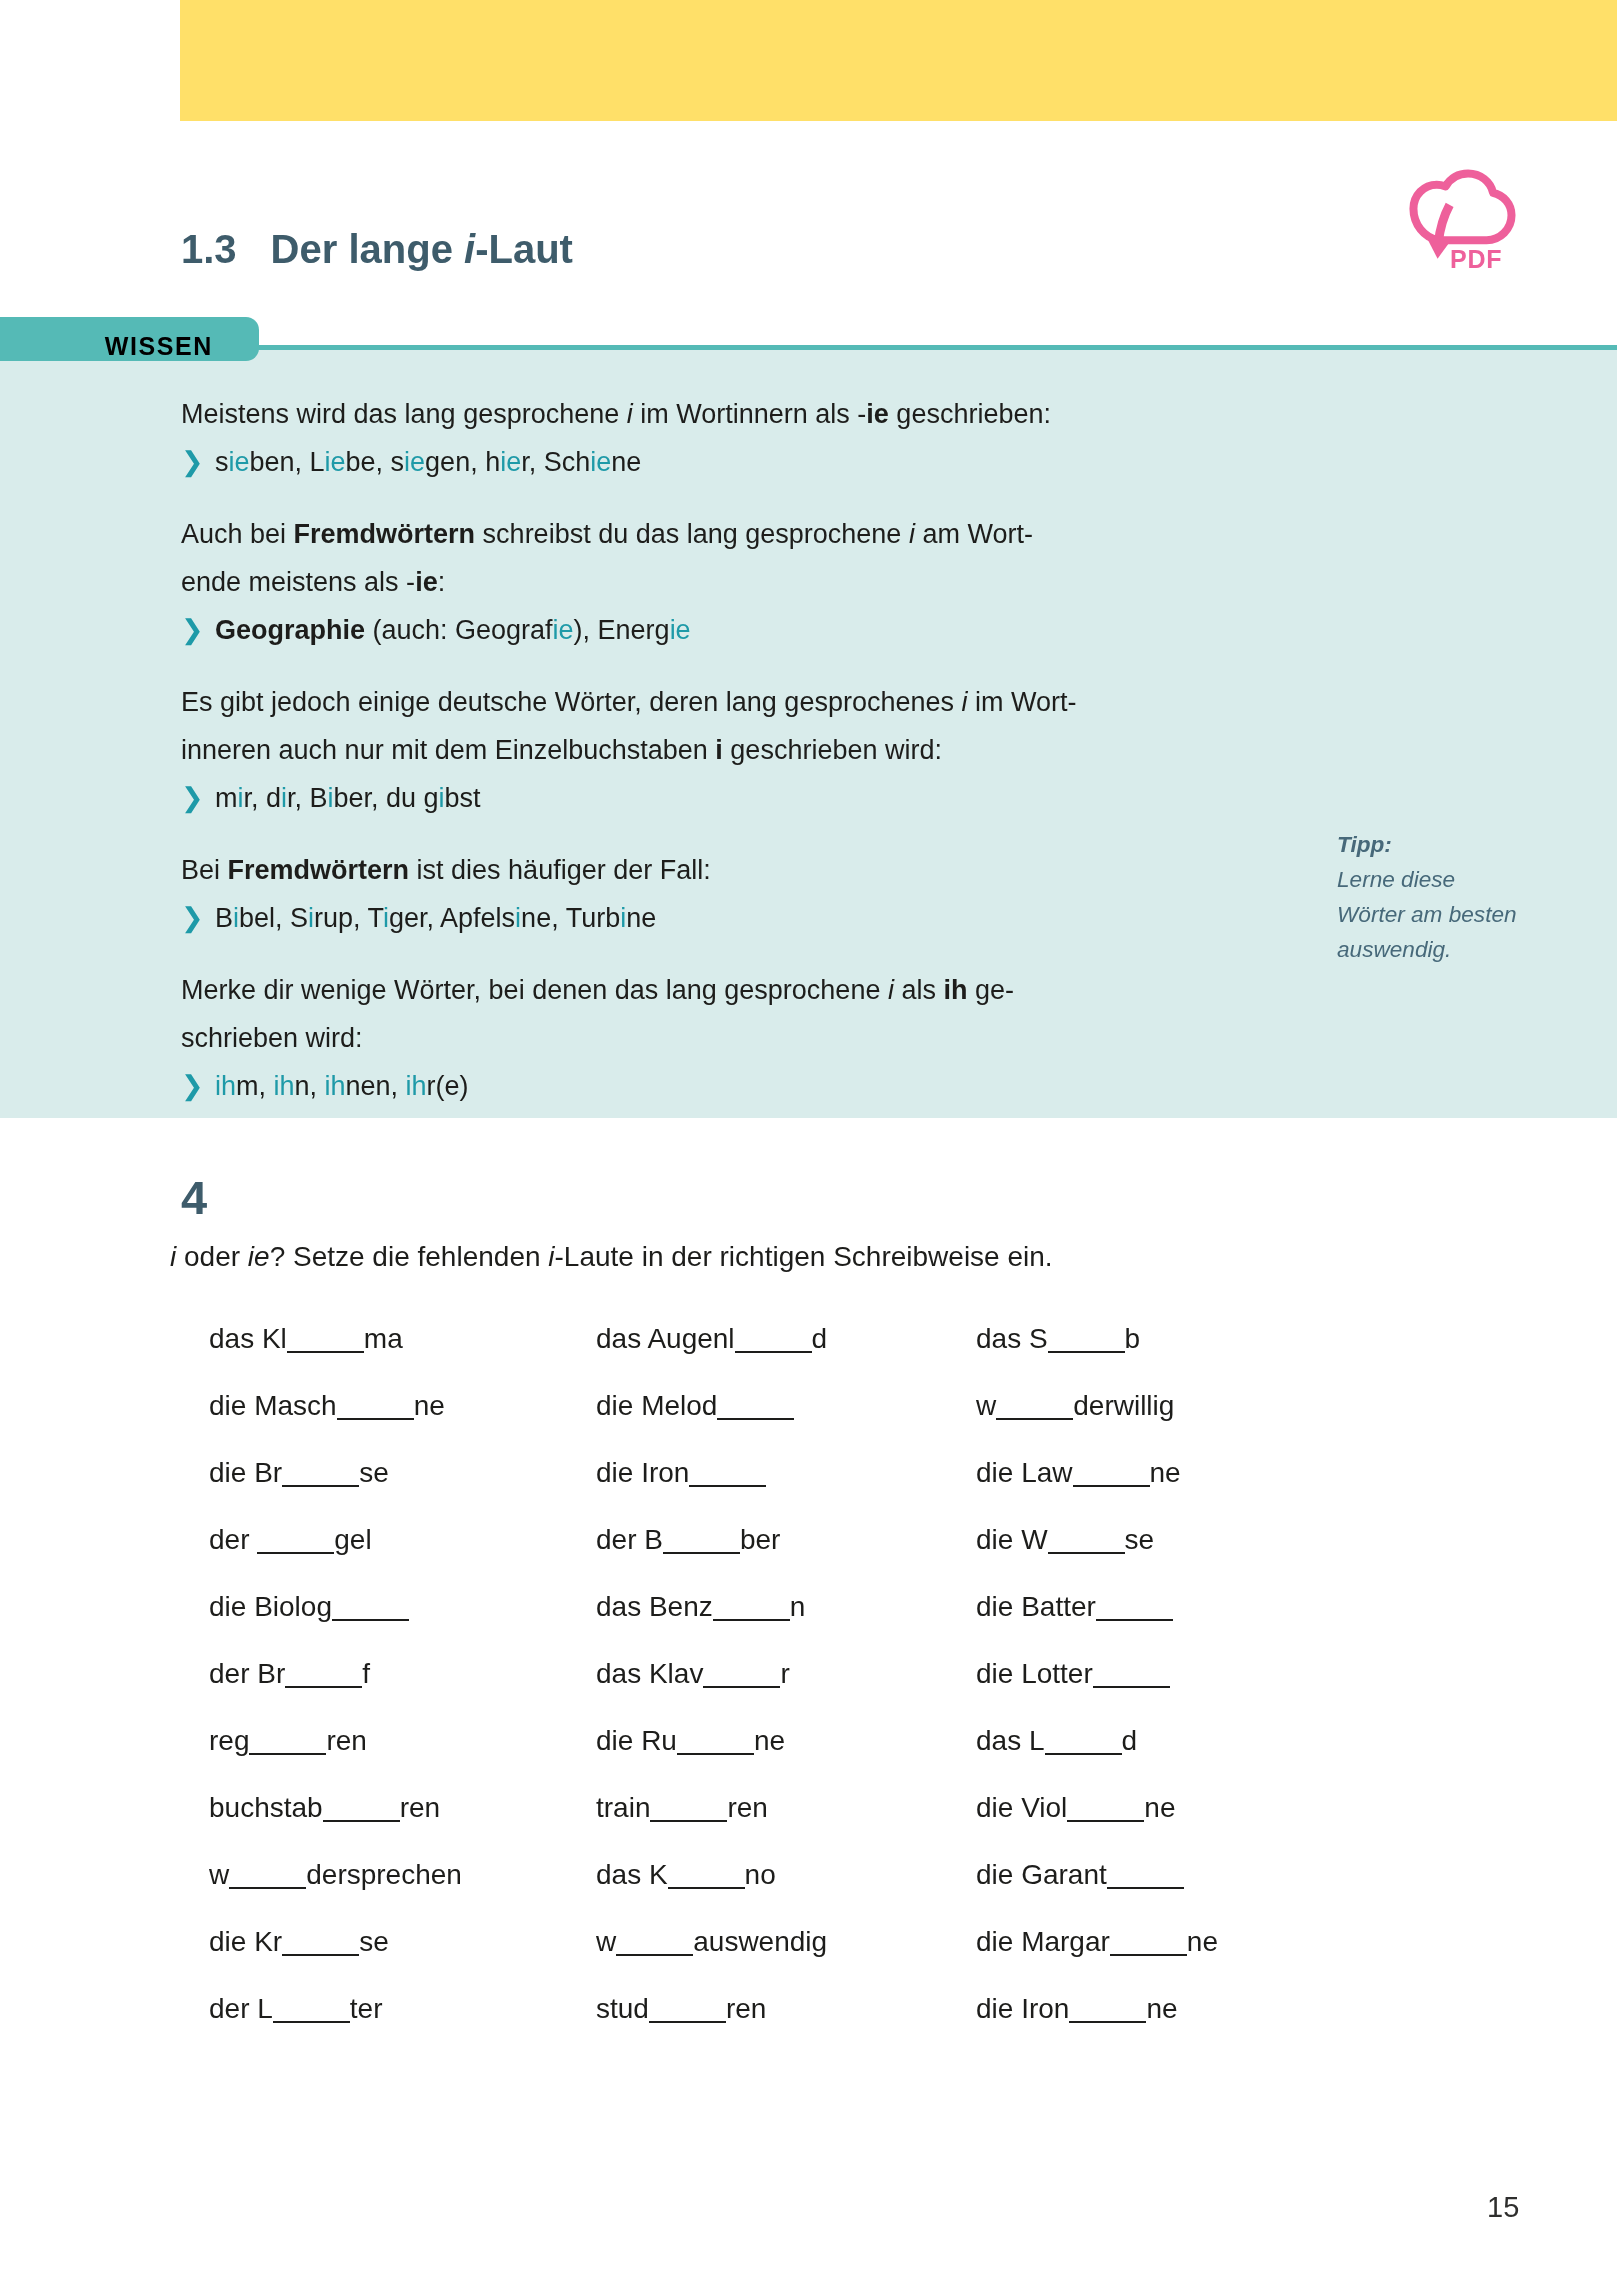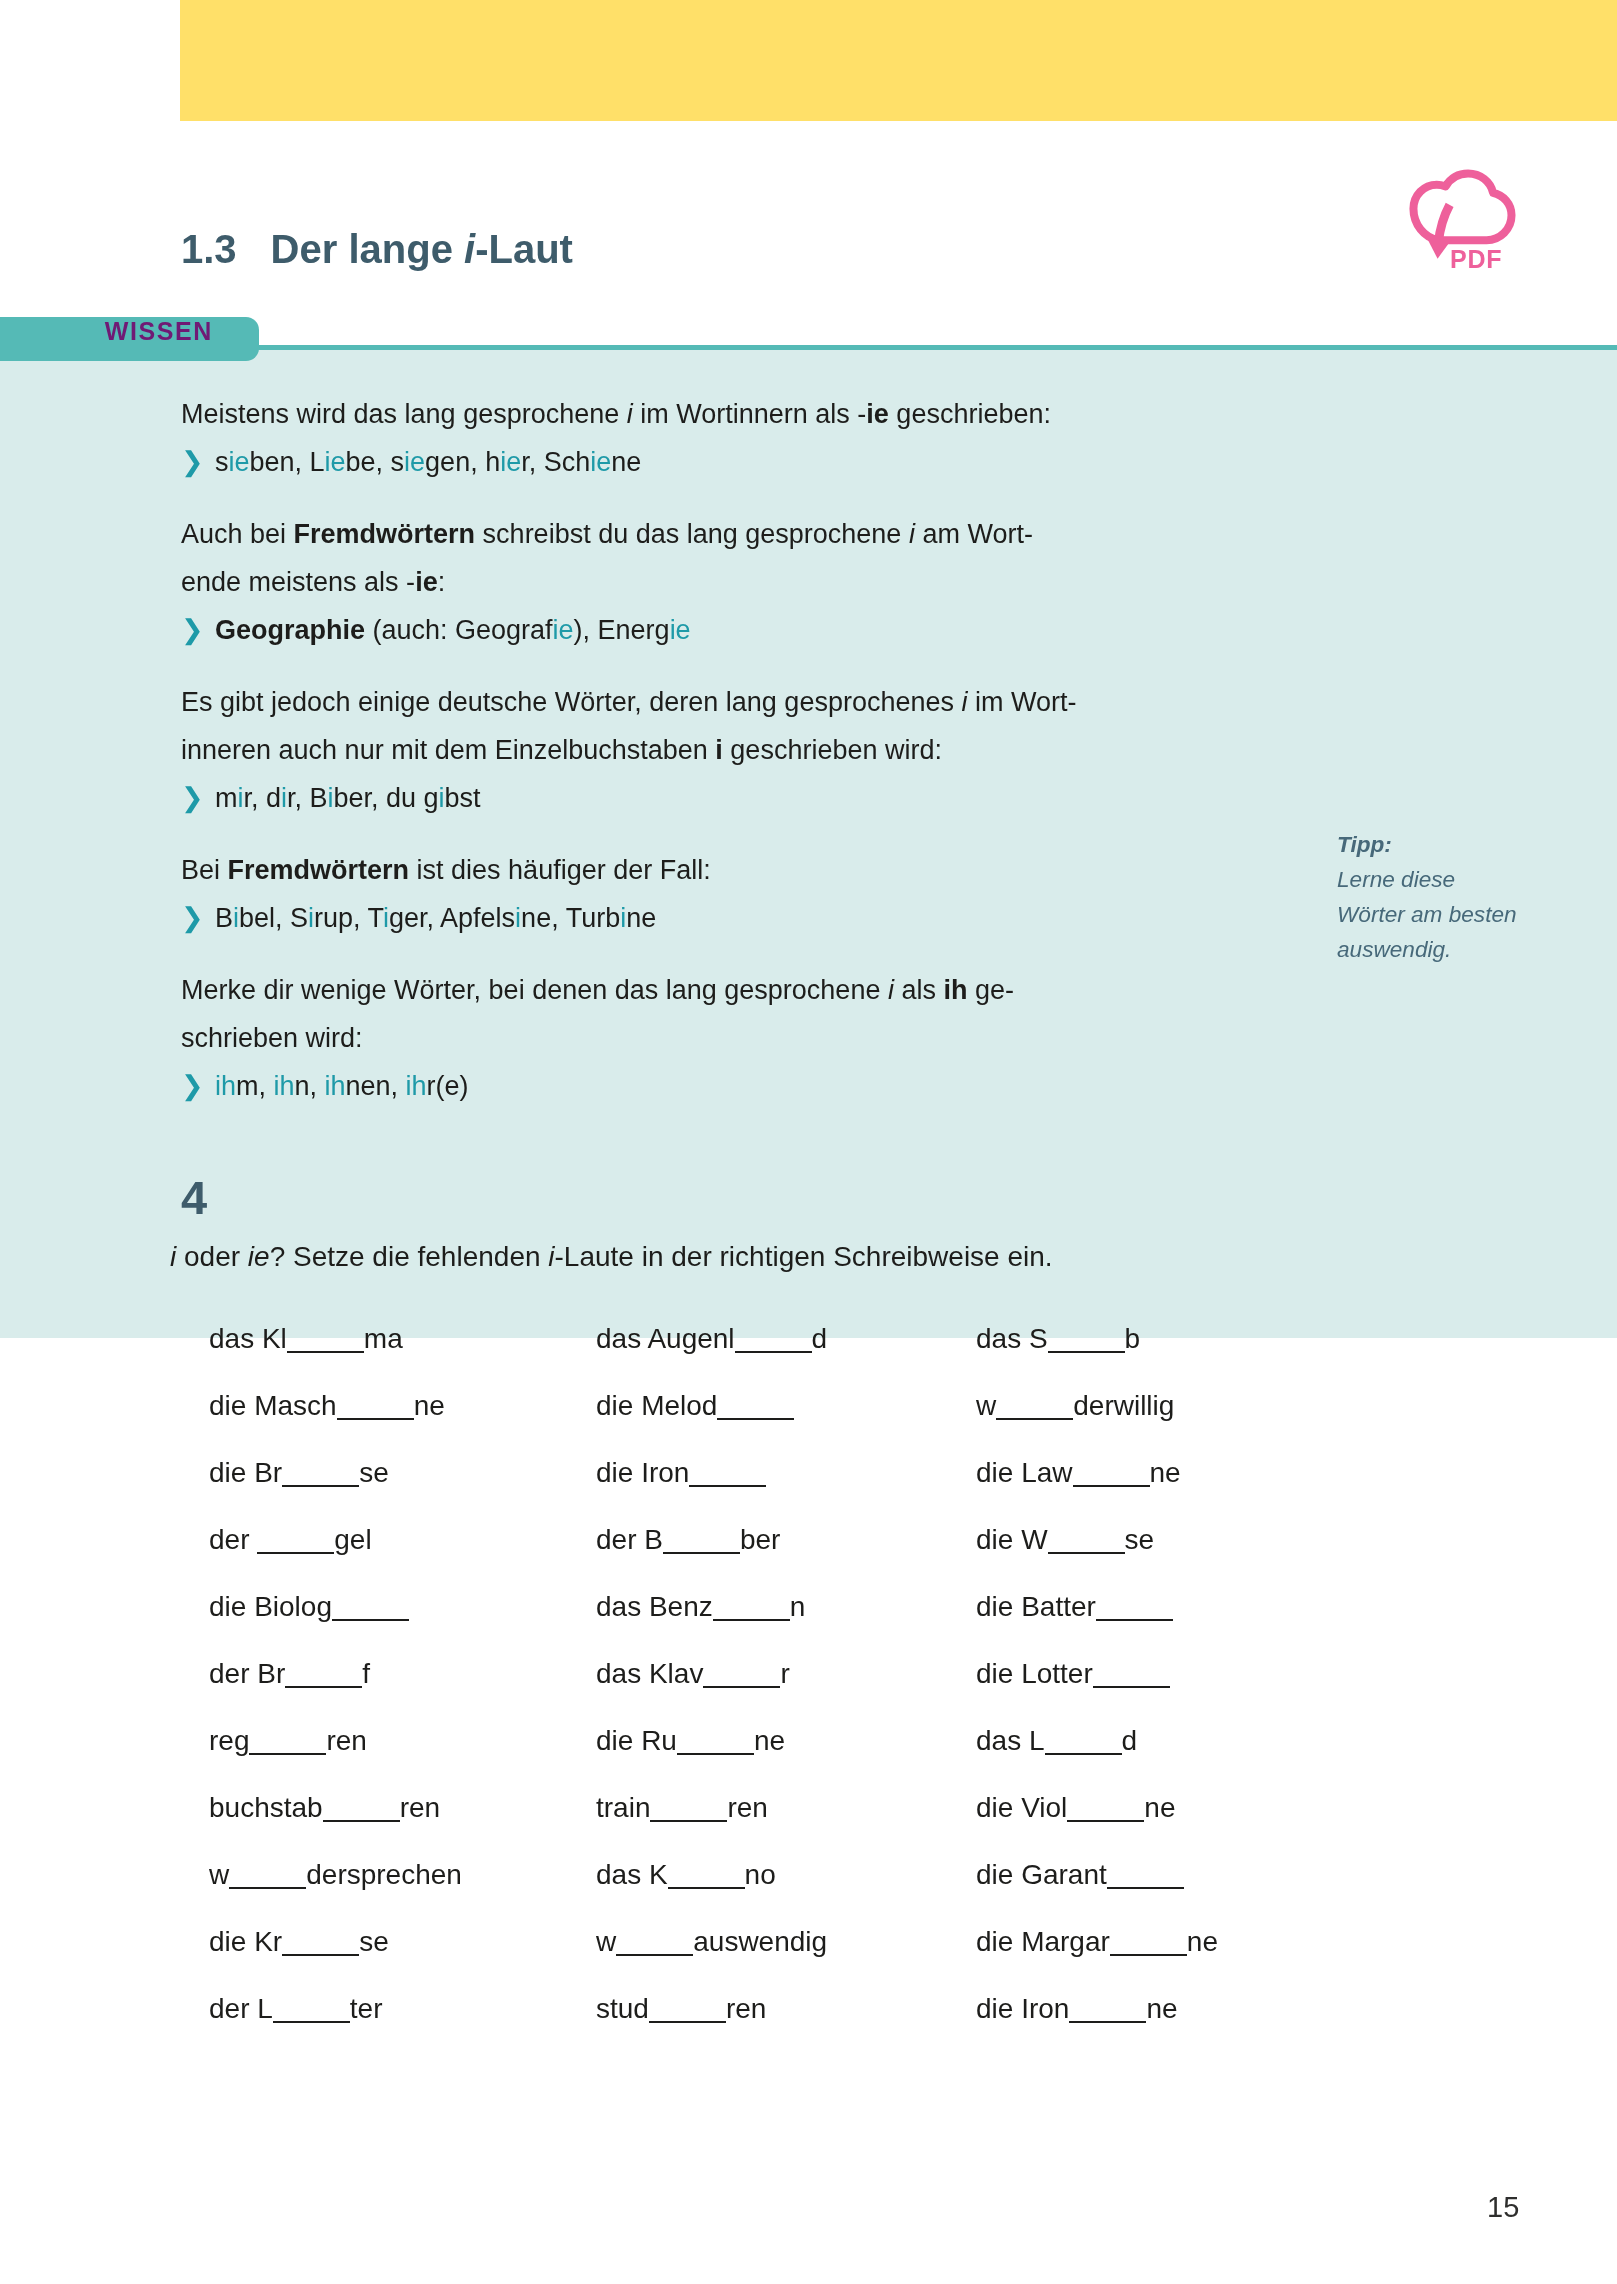--- a/index.html
+++ b/index.html
@@ -10,26 +10,26 @@
 
   .title-row{position:absolute;left:181px;top:227px;display:flex;align-items:flex-start;gap:34px;
              color:#3E5C6B;font-weight:bold;font-size:40px;}
 
   .pdf-icon{position:absolute;left:1403px;top:166px;width:127px;height:113px;}
   .pdf-icon svg{position:absolute;left:0;top:0;}
   .pdf-label{position:absolute;left:47px;top:79px;color:#EE609B;font-weight:bold;font-size:25px;
              letter-spacing:0.8px;font-style:normal;}
 
   .wissen-badge{position:absolute;left:0;top:317px;width:259px;height:44px;background:#55BAB6;
-                border-radius:0 13px 13px 0;color:#701a75;font-weight:bold;font-size:25px;
-                letter-spacing:1.6px;display:flex;align-items:flex-start;justify-content:flex-end;
+                border-radius:0 13px 13px 0;color:#000000;font-weight:bold;font-size:25px;
+                letter-spacing:1.6px;display:flex;align-items:flex-end;justify-content:flex-end;
                 padding-right:46px;box-sizing:border-box;z-index:2;}
   .teal-line{position:absolute;left:242px;top:345px;width:1376px;height:5.6px;background:#55BAB6;}
 
-  .knowledge-box{position:absolute;left:0;top:350px;width:1618px;height:988px;background:#D9ECEB;
+  .knowledge-box{position:absolute;left:0;top:350px;width:1618px;height:768px;background:#D9ECEB;
                  box-sizing:border-box;padding:40px 306px 0 181px;font-size:27px;line-height:48px;}
   .knowledge-box p{margin:0;}
   .knowledge-box p.para{margin-top:24px;}
   .knowledge-box p:first-child{margin-top:0;}
   .chevron{color:#1E9AA8;font-weight:bold;margin-right:11.3px;}
   .s-i{font-style:italic;}
   .s-b{font-weight:bold;}
   .s-c{color:#1E9AA8;}
 
   .tipp{position:absolute;left:1325px;top:827px;width:242px;color:#47697A;font-style:italic;

